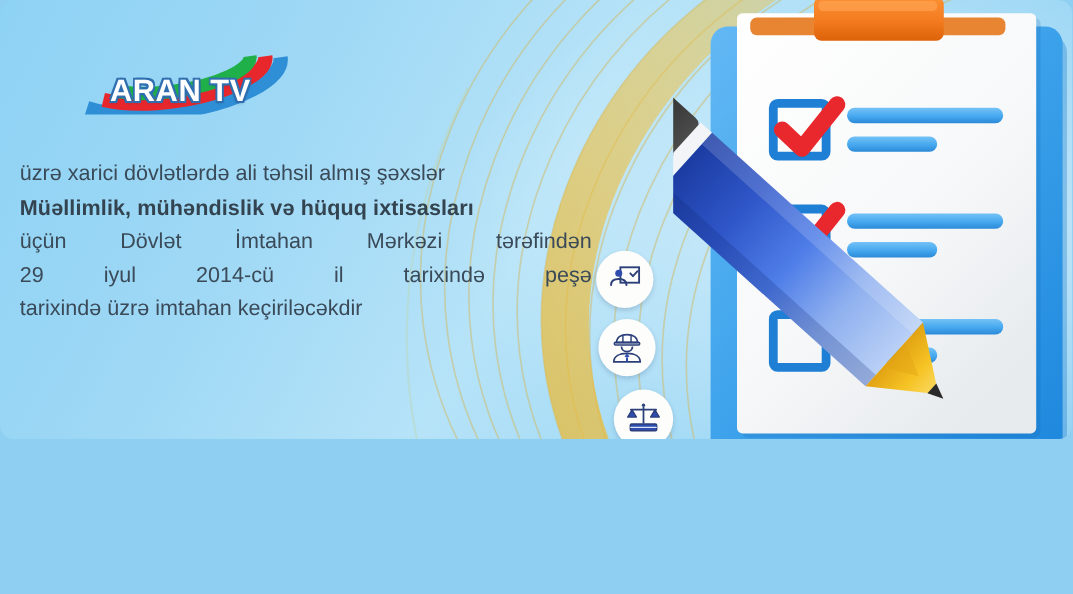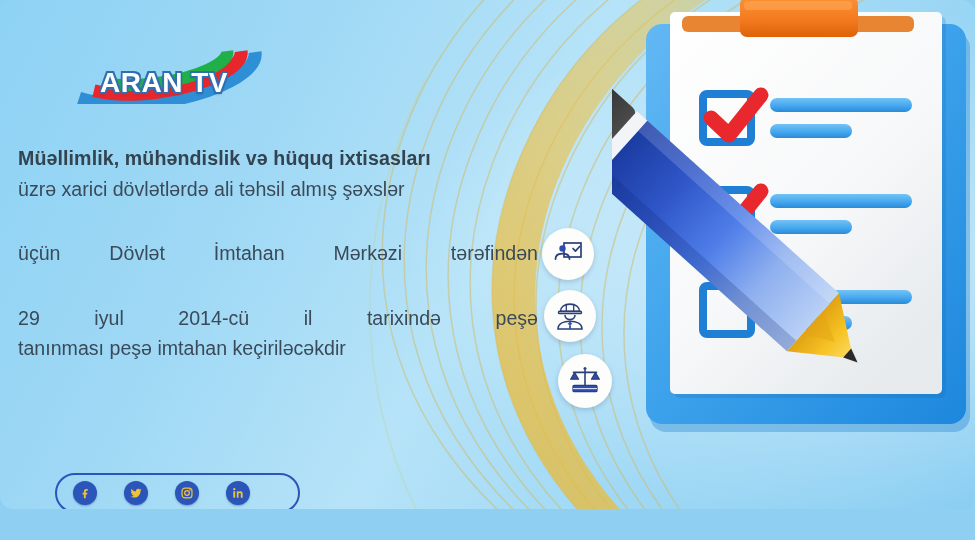--- a/index.html
+++ b/index.html
@@ -2,21 +2,21 @@
 <html><head>
 <meta charset="utf-8">
 <style>
   html,body{margin:0;padding:0;}
   body{
     width:975px;height:540px;overflow:hidden;
     font-family:"Liberation Sans","DejaVu Sans",sans-serif;
     background:#8fd0f2;
   }
   #banner{
-    position:relative;width:975px;height:509px;overflow:hidden;
+    position:relative;width:975px;height:399px;overflow:hidden;
     background:
       radial-gradient(ellipse 700px 420px at 86% 52%, rgba(255,255,255,.55) 0%, rgba(255,255,255,0) 62%),
       linear-gradient(118deg,#8ed2f4 0%,#9ed8f5 26%,#b6e3f8 50%,#9ed8f5 72%,#88cdf2 100%);
     border-radius: 13px;
   }
 
   
   .swirls{position:absolute;inset:0;pointer-events:none;}
   .swirls svg{position:absolute;right:-60px;top:-120px;width:780px;height:800px;}
 
@@ -36,21 +36,20 @@
   
   .headline{
     position:absolute;left:18px;top:143px;width:520px;
     color:#3a4a58;font-size:19.6px;line-height:30.5px;
   }
   .headline .ln{display:block;white-space:nowrap;}
   .headline .b{font-weight:700;color:#33434f;letter-spacing:.1px;}
   .headline .just{
     display:block;text-align:justify;text-align-last:justify;
     white-space:normal;
-    margin-top:34px;
   }
 
   
   .social{
     position:absolute;left:55px;top:473px;width:245px;height:40px;
     border:2.5px solid #2b55b8;border-radius:20px;box-sizing:border-box;
     display:flex;align-items:center;padding-left:16px;gap:27px;
   }
   .sbtn{
     width:24px;height:24px;border-radius:50%;
@@ -114,25 +113,25 @@
       <g>
         <ellipse cx="118" cy="44" rx="100" ry="36" fill="none" stroke="#2f8fd6" stroke-width="13" transform="rotate(-8 118 44)" stroke-dasharray="300 500" stroke-dashoffset="105"></ellipse>
         <ellipse cx="118" cy="41" rx="86" ry="29" fill="none" stroke="#e8272c" stroke-width="13" transform="rotate(-8 118 41)" stroke-dasharray="250 500" stroke-dashoffset="88"></ellipse>
         <ellipse cx="118" cy="39" rx="72" ry="22" fill="none" stroke="#1fb04a" stroke-width="12" transform="rotate(-8 118 39)" stroke-dasharray="205 500" stroke-dashoffset="72"></ellipse>
       </g>
     </svg>
     <div class="logo-text">ARAN TV</div>
   </div>
 
   <div class="headline">
+    <span class="ln">üzrə xarici dövlətlərdə ali təhsil almış şəxslər</span>
     <span class="ln b">Müəllimlik, mühəndislik və hüquq ixtisasları</span>
-    <span class="ln">üzrə xarici dövlətlərdə ali təhsil almış şəxslər</span>
     <span class="just">üçün Dövlət İmtahan Mərkəzi tərəfindən</span>
     <span class="just">29 iyul 2014-cü il tarixində peşə</span>
-    <span class="ln">tanınması peşə imtahan keçiriləcəkdir</span>
+    <span class="ln">tarixində üzrə imtahan keçiriləcəkdir</span>
   </div>
 
   <div class="social">
     <a class="sbtn">
       <svg viewBox="0 0 24 24" aria-hidden="true">
         <path fill="#f0c23c" d="M14.6 8.2h2.1V5.3h-2.6c-2.5 0-4 1.5-4 4.1v2H7.8v3h2.3V21h3.2v-6.6h2.4l.4-3h-2.8v-1.7c0-.9.3-1.5 1.3-1.5z"></path>
       </svg>
     </a>
     <a class="sbtn">
       <svg viewBox="0 0 24 24" aria-hidden="true">

